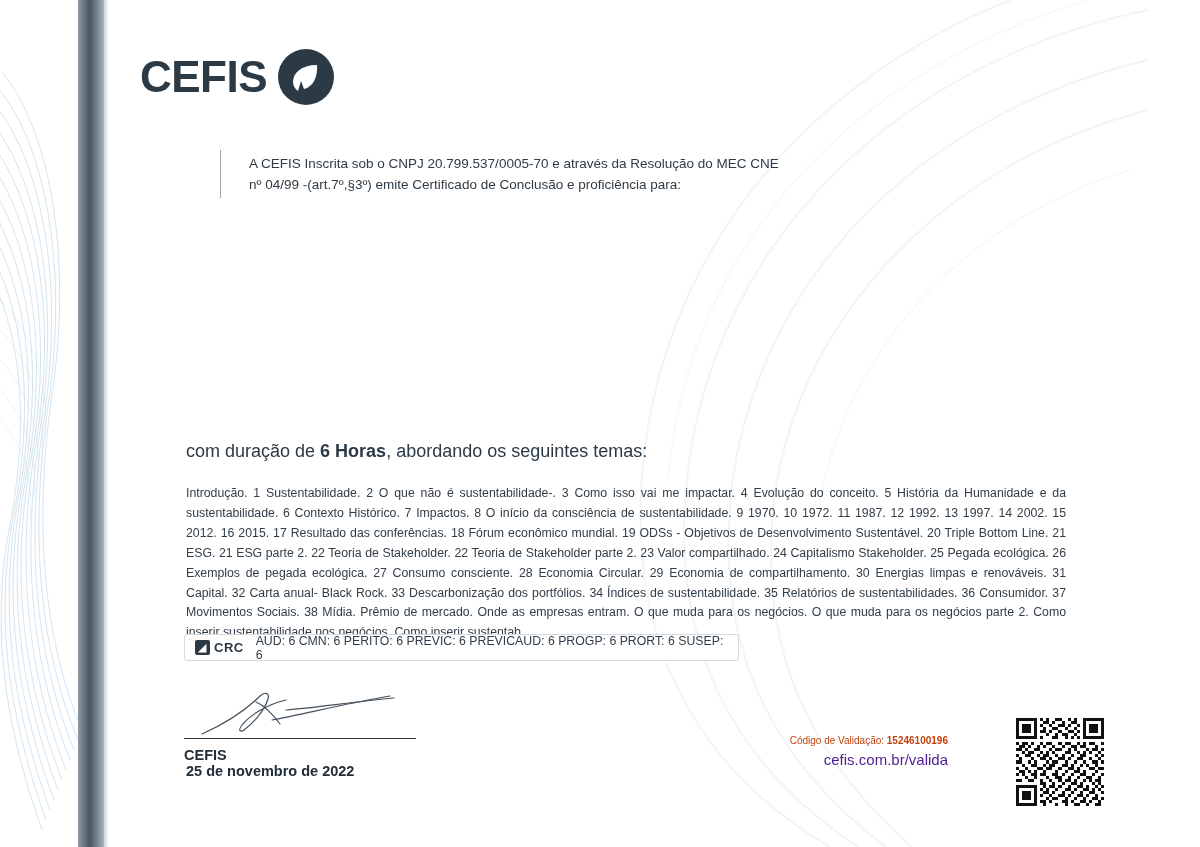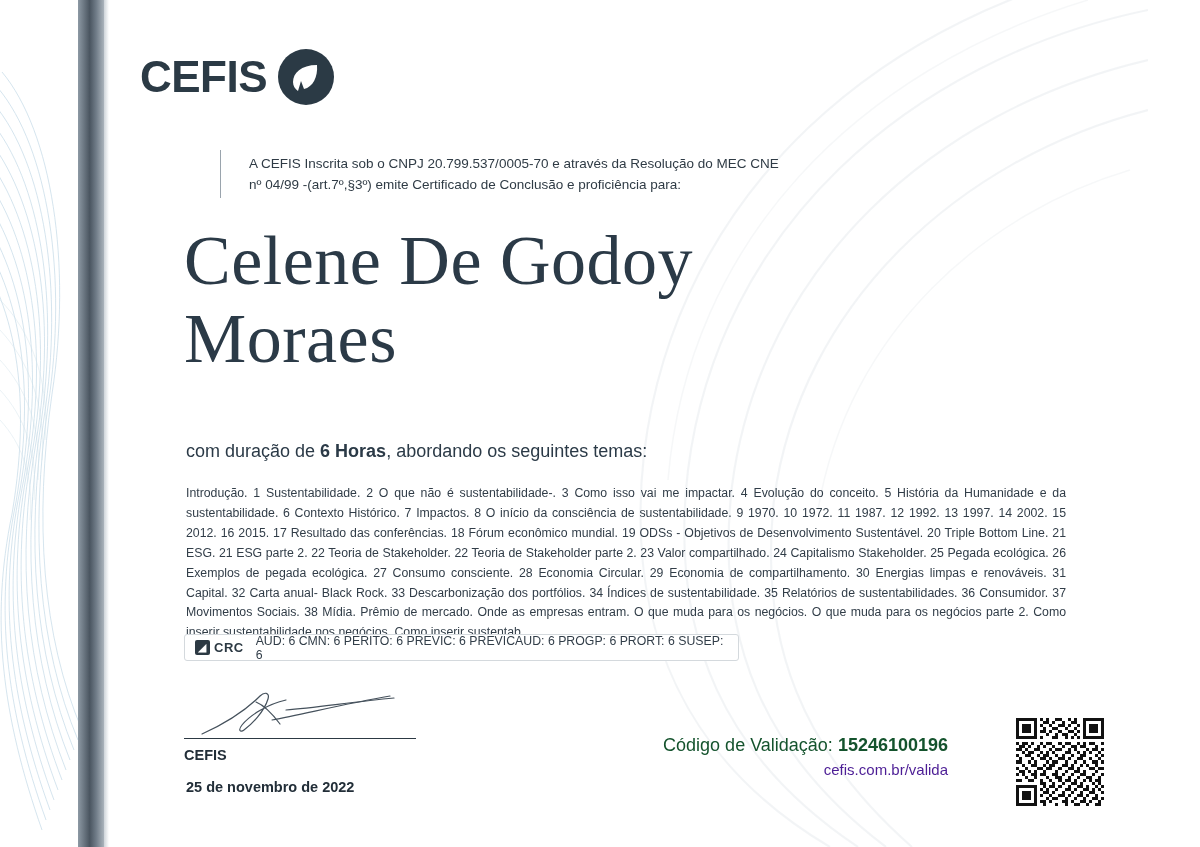--- a/index.html
+++ b/index.html
@@ -208,33 +208,32 @@
   .sig-name {
     font-size: 14.5px;
     font-weight: 700;
     color: #222e38;
     margin-top: 8px;
   }
   .sig-date {
     font-size: 14.5px;
     font-weight: 700;
     color: #222e38;
-    margin-top: 16px;
     margin-left: 2px;
   }
 
   
   .validation {
     position: absolute;
     right: 200px; top: 735px;
     text-align: right;
   }
   .validation-line1 {
-    font-size: 18px;
-    color: #14532d;
+    font-size: 10px;
+    color: #c2410c;
   }
   .validation-line1 b { font-weight: 700; }
   .validation-line2 {
     font-size: 15px;
     color: #4c1d95;
     margin-top: 5px;
   }
 
   .qr {
     position: absolute;
@@ -297,21 +296,20 @@
           <path d="M40 17 C 24 17, 16 25, 16 34 C 16 38, 18 41, 21 43 L 24 33 L 27 41 C 36 39, 41 29, 40 17 Z" fill="#ffffff"></path>
         </svg>
       </span>
     </div>
 
     <div class="cert-head">
       <div class="cert-divider"></div>
       <div class="cert-legal">A CEFIS Inscrita sob o CNPJ 20.799.537/0005-70 e através da Resolução do MEC CNE nº 04/99 -(art.7º,§3º) emite Certificado de Conclusão e proficiência para:</div>
     </div>
 
-    <div class="recipient">Celene De Godoy Moraes</div>
 
 
     <div class="duration-line">
       <span>com duração de </span><b>6 Horas</b><span>, abordando os seguintes temas:</span>
     </div>
 
     <div class="topics">Introdução. 1 Sustentabilidade. 2 O que não é sustentabilidade-. 3 Como isso vai me impactar. 4 Evolução do conceito. 5 História da Humanidade e da sustentabilidade. 6 Contexto Histórico. 7 Impactos. 8 O início da consciência de sustentabilidade. 9 1970. 10 1972. 11 1987. 12 1992. 13 1997. 14 2002. 15 2012. 16 2015. 17 Resultado das conferências. 18 Fórum econômico mundial. 19 ODSs - Objetivos de Desenvolvimento Sustentável. 20 Triple Bottom Line. 21 ESG. 21 ESG parte 2. 22 Teoria de Stakeholder. 22 Teoria de Stakeholder parte 2. 23 Valor compartilhado. 24 Capitalismo Stakeholder. 25 Pegada ecológica. 26 Exemplos de pegada ecológica. 27 Consumo consciente. 28 Economia Circular. 29 Economia de compartilhamento. 30 Energias limpas e renováveis. 31 Capital. 32 Carta anual- Black Rock. 33 Descarbonização dos portfólios. 34 Índices de sustentabilidade. 35 Relatórios de sustentabilidades. 36 Consumidor. 37 Movimentos Sociais. 38 Mídia. Prêmio de mercado. Onde as empresas entram. O que muda para os negócios. O que muda para os negócios parte 2. Como inserir sustentabilidade nos negócios. Como inserir sustentab...</div>
 
     <div class="crc-box">
       <span class="crc-logo">

